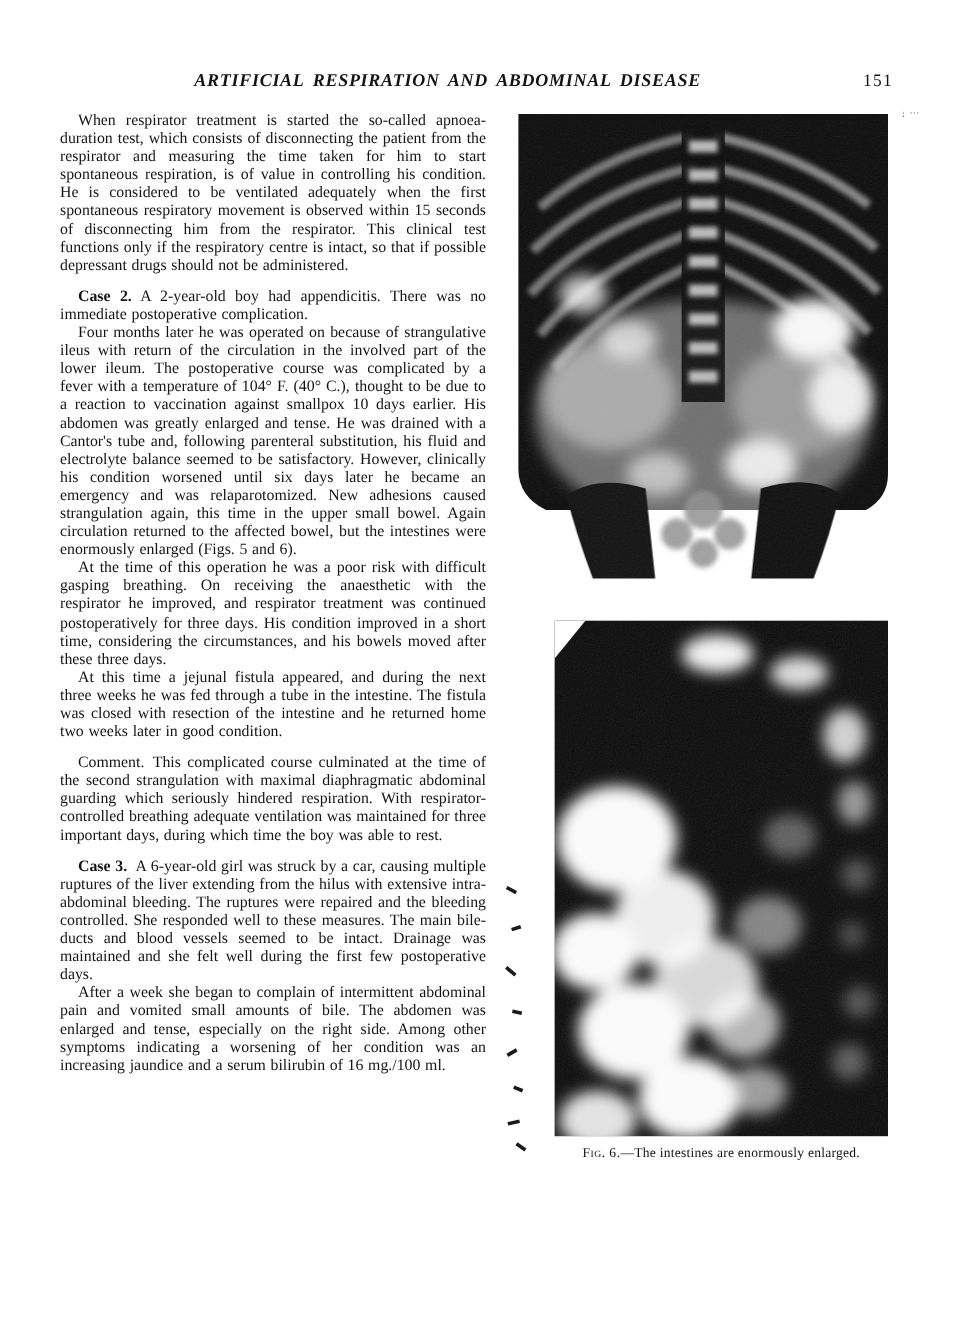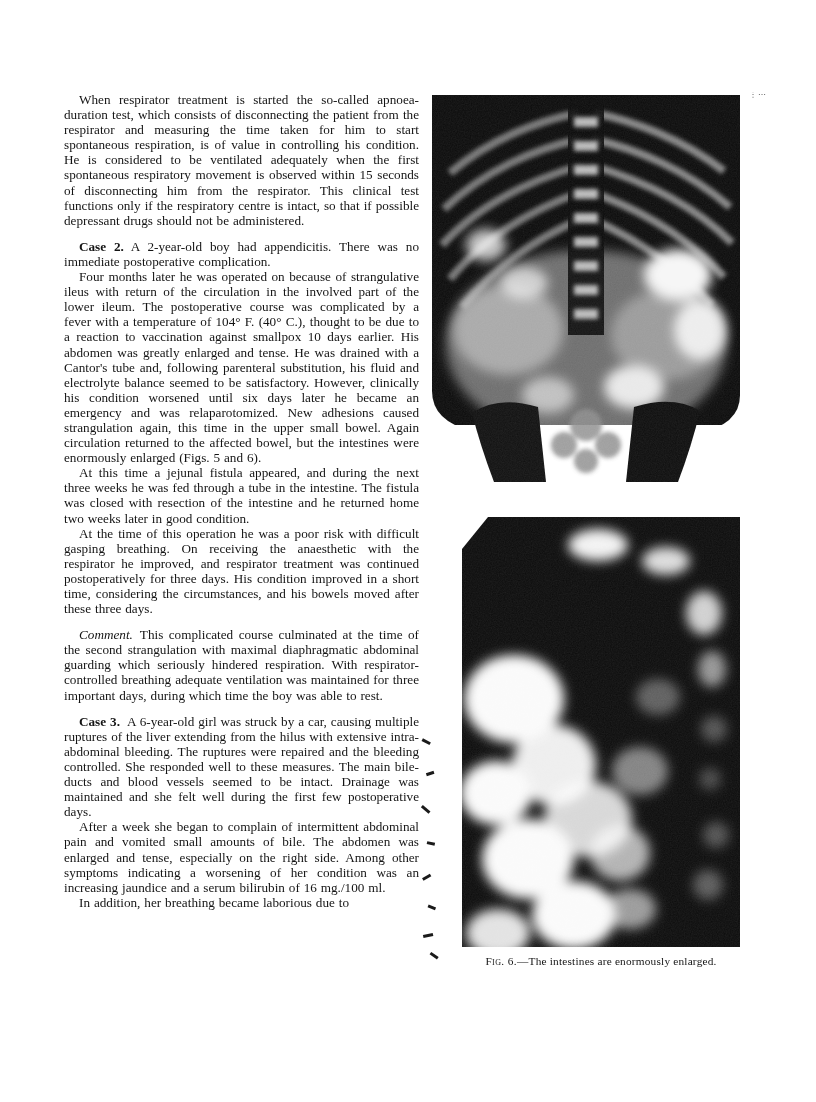--- a/index.html
+++ b/index.html
@@ -20,30 +20,30 @@
     font-style:italic;font-weight:bold;
     font-size:15px;letter-spacing:0.6px;word-spacing:3px;
     white-space:nowrap;
   }
   .page-number{
     position:absolute;right:0;top:0;
     font-size:14.5px;letter-spacing:1px;
   }
   
   .text-column{
-    position:absolute;left:64px;top:92px;width:355px;
+    position:absolute;left:50px;top:92px;width:355px;
     font-size:13.2px;line-height:15.1px;
     text-align:justify;
   }
   .text-column p{
     margin:0;padding:0;text-indent:15px;word-spacing:0.6px;
   }
   .text-column p.gap{margin-top:11px;}
   .lead-bold{font-weight:bold;margin-right:7px;margin-top:31px;}
-  .lead-italic{font-style:italic;margin-right:7px;}
+  .lead-italic{margin-right:7px;}
   
   .figure-block{position:absolute;}
   .fig5-block{left:428px;top:95px;width:316px;}
   .fig6-block{left:462px;top:517px;width:278px;}
   .xray{display:block;}
   .caption{
     text-align:center;font-size:11.3px;letter-spacing:0.2px;
     margin-top:8px;white-space:nowrap;
   }
   .caption .fig-label{font-variant:small-caps;letter-spacing:0.4px;}
@@ -52,33 +52,36 @@
     position:absolute;left:749px;top:92px;width:18px;height:10px;
     color:#555;font-size:8px;letter-spacing:1px;line-height:5px;overflow:hidden;
   }
   .artifact-left-dashes{position:absolute;left:418px;top:738px;}
 </style>
 </head>
 <body>
 
 <div class="page">
 
+  <div class="running-head">
+    <div class="journal-title">ARTIFICIAL RESPIRATION AND ABDOMINAL DISEASE</div>
+    <div class="page-number">151</div>
+  </div>
 
   <div class="artifact-topright">⋮⋯</div>
 
   <div class="text-column">
     <p>When respirator treatment is started the so-called apnoea-duration test, which consists of disconnecting the patient from the respirator and measuring the time taken for him to start spontaneous respiration, is of value in controlling his condition.  He is considered to be ventilated adequately when the first spontaneous respiratory movement is observed within 15 seconds of disconnecting him from the respirator.  This clinical test functions only if the respiratory centre is intact, so that if possible depressant drugs should not be administered.</p>
     <p class="gap"><span class="lead-bold">Case 2.</span><span>A 2-year-old boy had appendicitis.  There was no immediate postoperative complication.</span></p>
     <p>Four months later he was operated on because of strangulative ileus with return of the circulation in the involved part of the lower ileum.  The postoperative course was complicated by a fever with a temperature of 104° F. (40° C.), thought to be due to a reaction to vaccination against smallpox 10 days earlier.  His abdomen was greatly enlarged and tense.  He was drained with a Cantor's tube and, following parenteral substitution, his fluid and electrolyte balance seemed to be satisfactory.  However, clinically his condition worsened until six days later he became an emergency and was relaparotomized.  New adhesions caused strangulation again, this time in the upper small bowel.  Again circulation returned to the affected bowel, but the intestines were enormously enlarged (Figs. 5 and 6).</p>
+    <p>At the time of this operation he was a poor risk with difficult gasping breathing.  On receiving the anaesthetic with the respirator he improved, and respirator treatment was continued postoperatively for three days.  His condition improved in a short time, considering the circumstances, and his bowels moved after these three days.</p>
     <p>At this time a jejunal fistula appeared, and during the next three weeks he was fed through a tube in the intestine.  The fistula was closed with resection of the intestine and he returned home two weeks later in good condition.</p>
-    <p>At the time of this operation he was a poor risk with difficult gasping breathing.  On receiving the anaesthetic with the respirator he improved, and respirator treatment was continued postoperatively for three days.  His condition improved in a short time, considering the circumstances, and his bowels moved after these three days.</p>
     <p class="gap"><span class="lead-italic">Comment.</span><span>This complicated course culminated at the time of the second strangulation with maximal diaphragmatic abdominal guarding which seriously hindered respiration.  With respirator-controlled breathing adequate ventilation was maintained for three important days, during which time the boy was able to rest.</span></p>
     <p class="gap"><span class="lead-bold">Case 3.</span><span>A 6-year-old girl was struck by a car, causing multiple ruptures of the liver extending from the hilus with extensive intra-abdominal bleeding.  The ruptures were repaired and the bleeding controlled. She responded well to these measures.  The main bile-ducts and blood vessels seemed to be intact.  Drainage was maintained and she felt well during the first few postoperative days.</span></p>
     <p>After a week she began to complain of intermittent abdominal pain and vomited small amounts of bile. The abdomen was enlarged and tense, especially on the right side.  Among other symptoms indicating a worsening of her condition was an increasing jaundice and a serum bilirubin of 16 mg./100 ml.</p>
-    <p>In addition, her breathing became laborious due to</p>
   </div>
 
   <div class="figure-block fig5-block">
     <svg class="xray" width="316" height="387" viewBox="0 0 316 387">
       <defs>
         <filter id="soft" x="-40%" y="-40%" width="180%" height="180%">
             <feGaussianBlur stdDeviation="6"></feGaussianBlur>
           </filter>
         <filter id="soft2" x="-40%" y="-40%" width="180%" height="180%">
             <feGaussianBlur stdDeviation="2.2"></feGaussianBlur>

